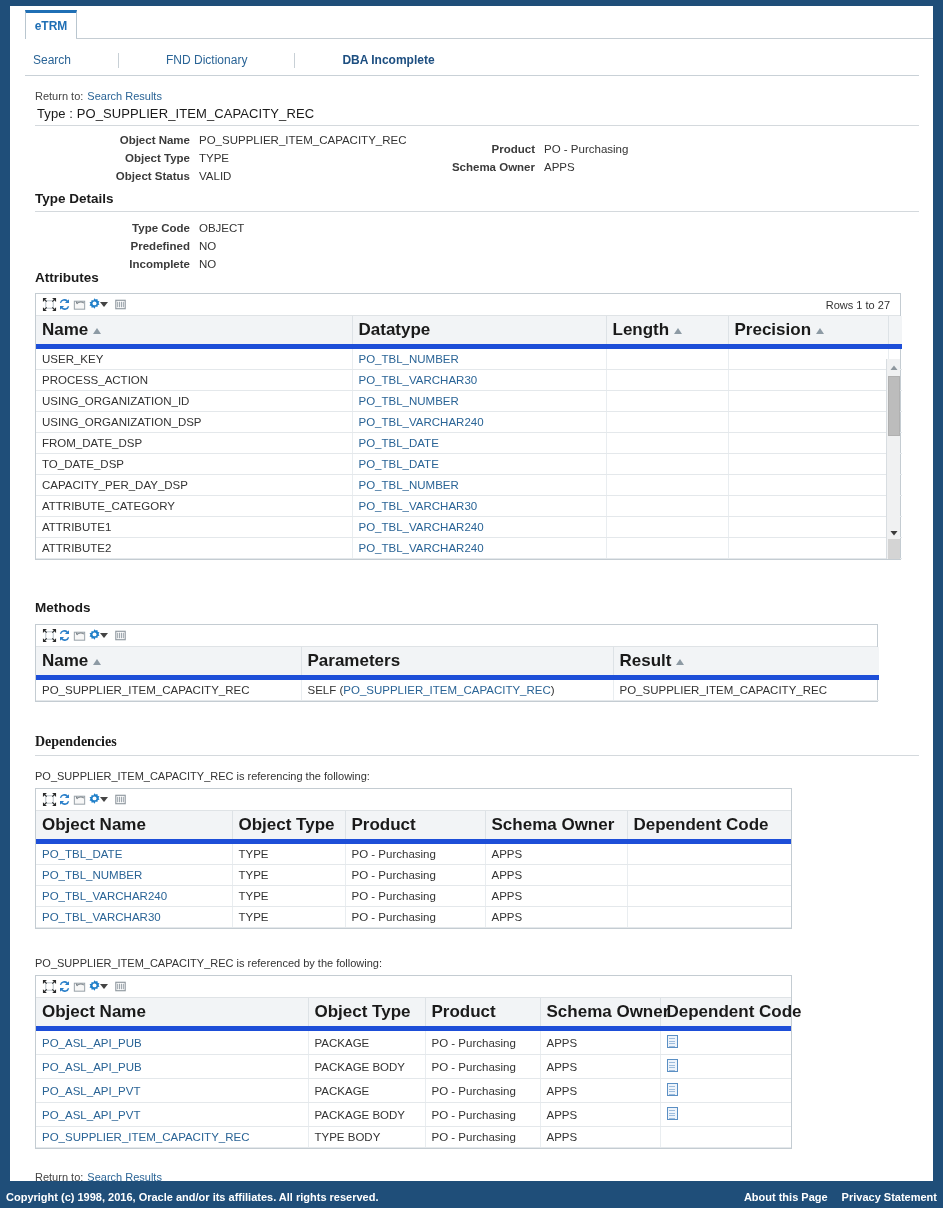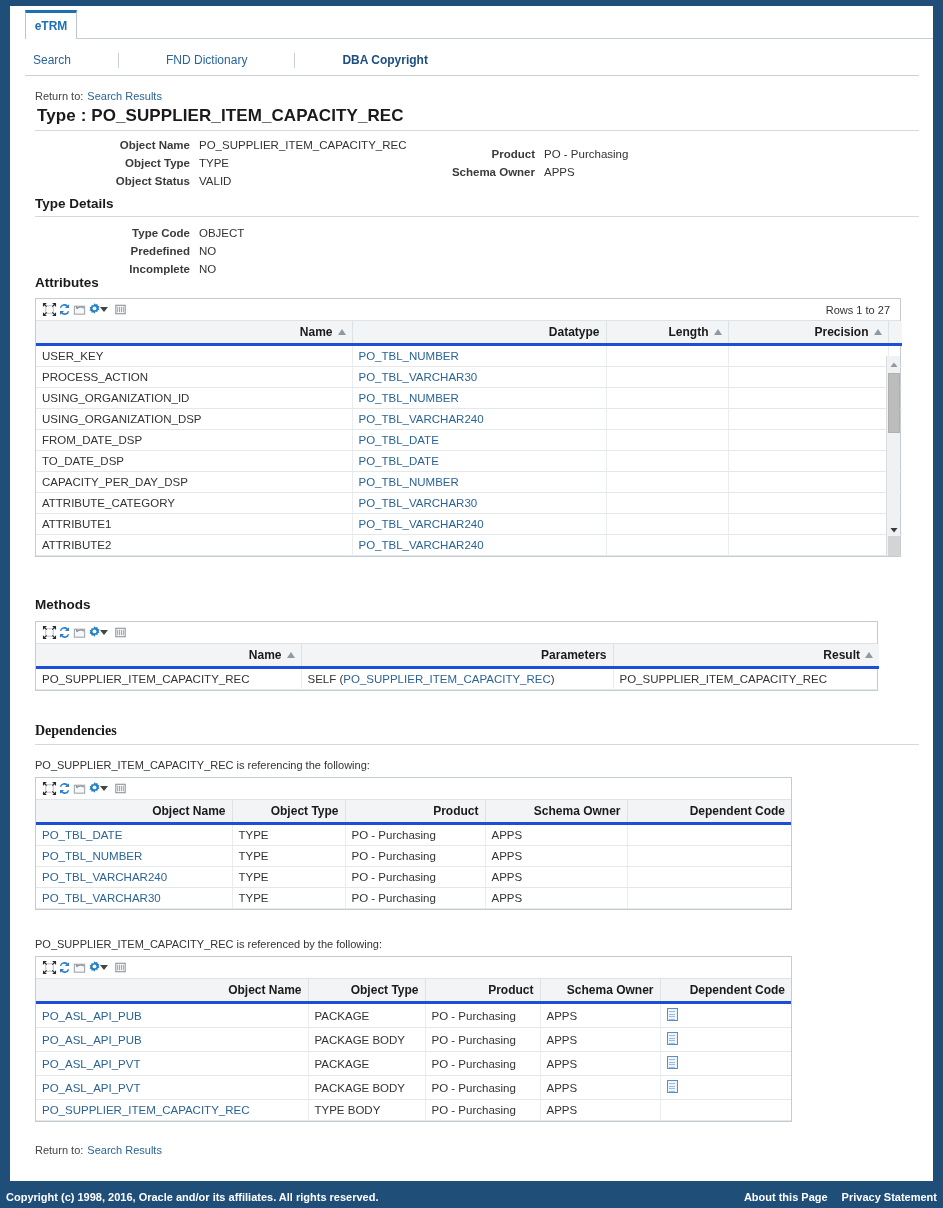--- a/index.html
+++ b/index.html
@@ -47,21 +47,21 @@
   .subnav a.current { color:#1c4e80; font-weight:bold; }
   .subnav .sep { width:1px; height:15px; background:#c8d0d6; }
   .subnav-line {
     position:absolute; left:15px; top:69px; width:894px; height:1px; background:#c9d1d7;
   }
   
   .content { position:absolute; left:15px; top:72px; width:894px; }
   .returnto { font-size:11px; color:#444; padding:12px 0 2px 10px; }
   .returnto a { color:#2a6496; text-decoration:none; margin-left:4px; }
   h1.page-title {
-    margin:2px 0 4px 12px; font-size:17px; color:#1a1a1a; font-weight:bold;
+    margin:2px 0 4px 12px; font-size:13px; color:#1a1a1a; font-weight:normal;
     letter-spacing:.1px;
   }
   .hr { height:1px; background:#d4d9dd; margin:4px 0 0 10px; }
   
   .attr-grid { position:relative; padding:8px 0 4px 0; height:55px; }
   .lbl {
     position:absolute; font-size:11.5px; color:#3b3b3b; font-weight:bold;
     text-align:right; white-space:nowrap;
   }
   .val { position:absolute; font-size:11.5px; color:#333; white-space:nowrap; }
@@ -81,22 +81,22 @@
   .ticon { width:15px; height:15px; display:inline-block; position:relative; cursor:pointer; }
   .caret {
     width:0;height:0;border-left:4px solid transparent;border-right:4px solid transparent;
     border-top:5px solid #444; margin-left:-2px; cursor:pointer;
   }
   .rowsinfo {
     margin-left:auto; font-size:11px; color:#333; padding-right:4px;
   }
   table.grid { border-collapse:collapse; width:100%; table-layout:fixed; }
   table.grid th {
-    background:#f2f4f6; border-bottom:3px solid #1d4ed8; border-right:1px solid #dde2e6;
-    font-size:12px; font-weight:bold; color:#1a1a1a; text-align:right;
+    background:#f2f4f6; border-bottom:5px solid #1d4ed8; border-right:1px solid #dde2e6;
+    font-size:17px; font-weight:bold; color:#1a1a1a; text-align:left;
     padding:4px 6px; white-space:nowrap; height:21px;
   }
   table.grid th:last-child { border-right:none; }
   table.grid td {
     border-bottom:1px solid #e4e8eb; border-right:1px solid #e9edf0;
     font-size:11.5px; color:#333; padding:4px 6px; height:19.8px;
     white-space:nowrap; overflow:hidden;
   }
   table.grid td:last-child { border-right:none; }
   table.grid td a, .lnk { color:#2a6496; text-decoration:none; }
@@ -155,21 +155,21 @@
         <span>eTRM</span>
       </div>
       <div class="tab-rest"></div>
     </div>
 
     <div class="subnav">
       <a class="first" href="#">Search</a>
       <span class="sep"></span>
       <a href="#">FND Dictionary</a>
       <span class="sep"></span>
-      <a href="#" class="current">DBA Copyright</a>
+      <a href="#" class="current">DBA Incomplete</a>
     </div>
     <div class="subnav-line"></div>
 
     <div class="content">
 
       <div class="returnto">
         <span>Return to:</span><a href="#">Search Results</a>
       </div>
 
       <h1 class="page-title">Type : PO_SUPPLIER_ITEM_CAPACITY_REC</h1>

